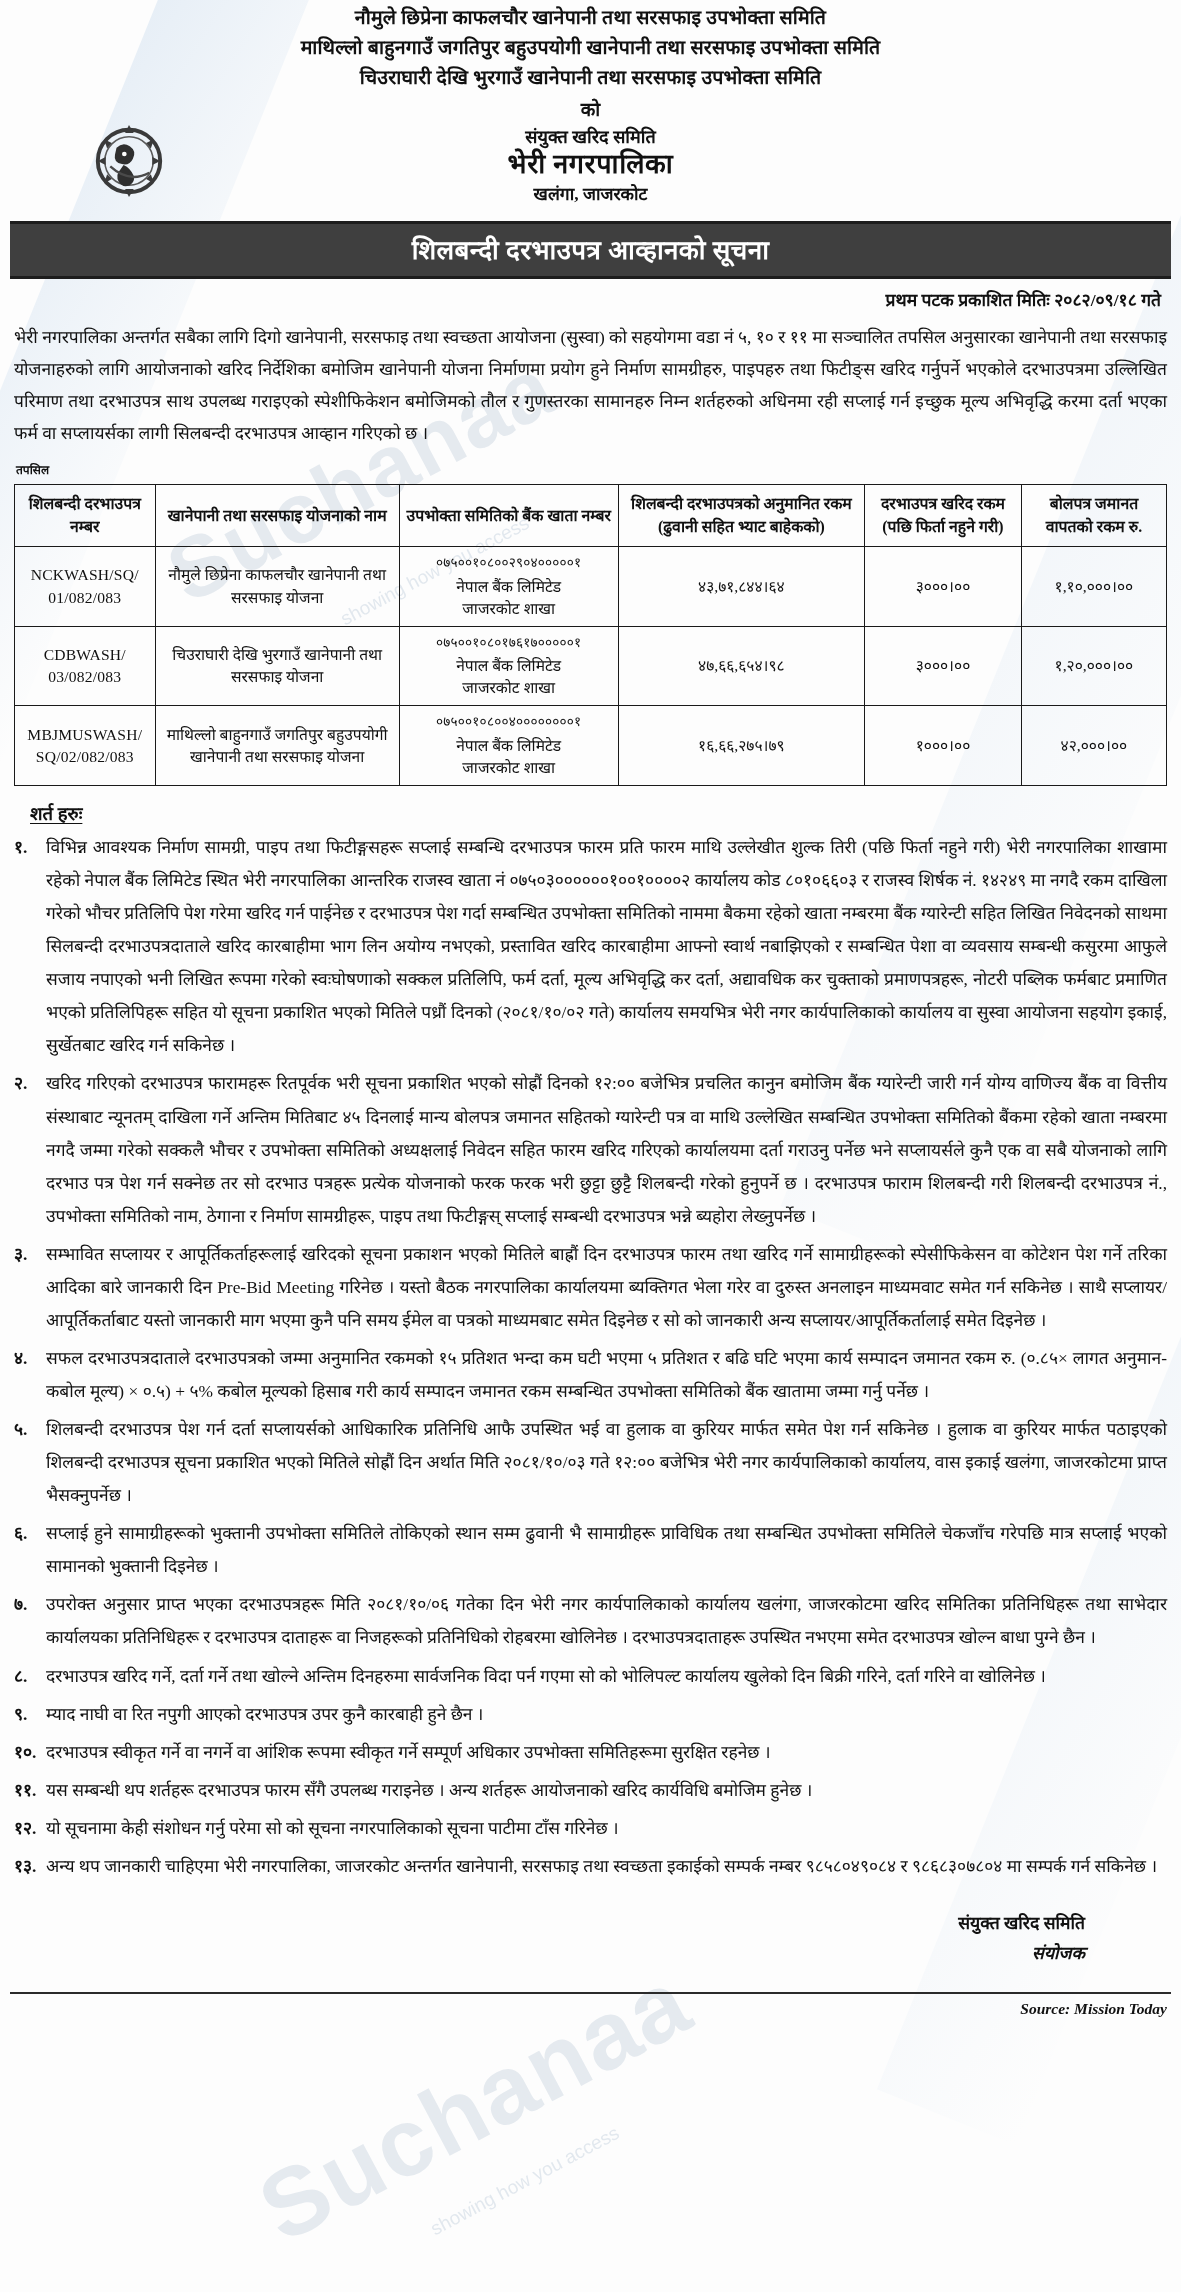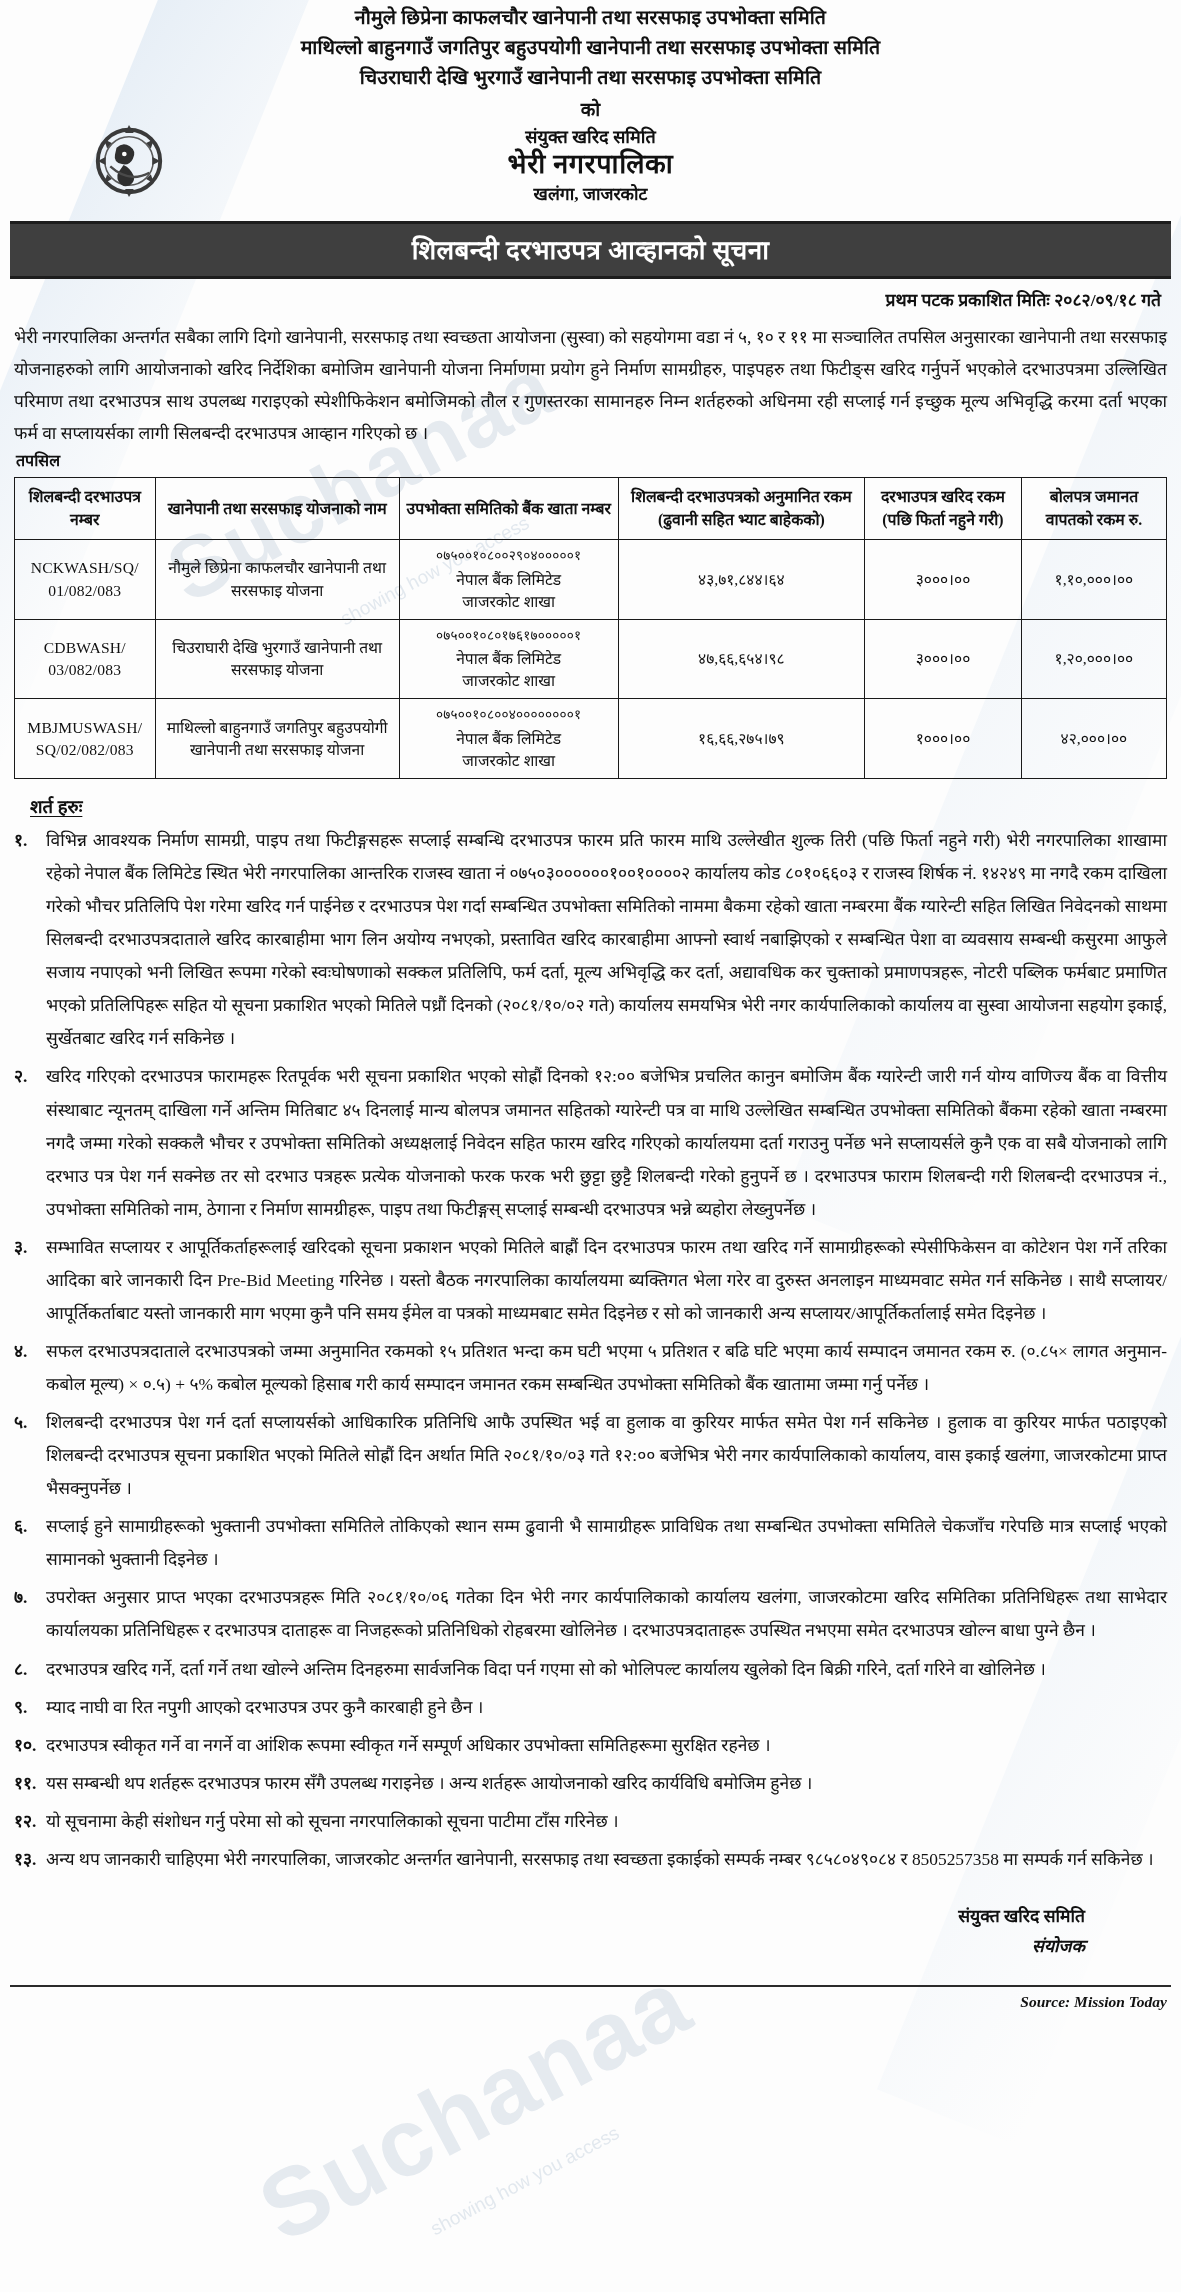--- a/index.html
+++ b/index.html
@@ -137,22 +137,22 @@
 
   
   .intro {
     margin: 10px 14px 0 14px;
     font-size: 17.4px;
     line-height: 1.85;
     text-align: justify;
     text-justify: inter-word;
   }
   .tapasil {
-    margin: 0 0 6px 16px;
-    font-size: 16px;
+    margin: 12px 0 6px 16px;
+    font-size: 12px;
     font-weight: 600;
   }
 
   
   table.tender {
     margin: 0 14px;
     width: calc(100% - 28px);
     border-collapse: collapse;
     table-layout: fixed;
   }
@@ -409,21 +409,21 @@
       <li>
         <span class="c-num">११.</span>
         <span class="c-body">यस सम्बन्धी थप शर्तहरू दरभाउपत्र फारम सँगै उपलब्ध गराइनेछ । अन्य शर्तहरू आयोजनाको खरिद कार्यविधि बमोजिम हुनेछ ।</span>
       </li>
       <li>
         <span class="c-num">१२.</span>
         <span class="c-body">यो सूचनामा केही संशोधन गर्नु परेमा सो को सूचना नगरपालिकाको सूचना पाटीमा टाँस गरिनेछ ।</span>
       </li>
       <li>
         <span class="c-num">१३.</span>
-        <span class="c-body">अन्य थप जानकारी चाहिएमा भेरी नगरपालिका, जाजरकोट अन्तर्गत खानेपानी, सरसफाइ तथा स्वच्छता इकाईको सम्पर्क नम्बर ९८५८०४९०८४ र 8505257358 मा सम्पर्क गर्न सकिनेछ ।</span>
+        <span class="c-body">अन्य थप जानकारी चाहिएमा भेरी नगरपालिका, जाजरकोट अन्तर्गत खानेपानी, सरसफाइ तथा स्वच्छता इकाईको सम्पर्क नम्बर ९८५८०४९०८४ र ९८६८३०७८०४ मा सम्पर्क गर्न सकिनेछ ।</span>
       </li>
     </ol>
 
     <div class="sign">
       <div>संयुक्त खरिद समिति</div>
       <div class="role">संयोजक</div>
     </div>
 
     <div class="foot-rule"></div>
     <div class="source">Source: Mission Today</div>

